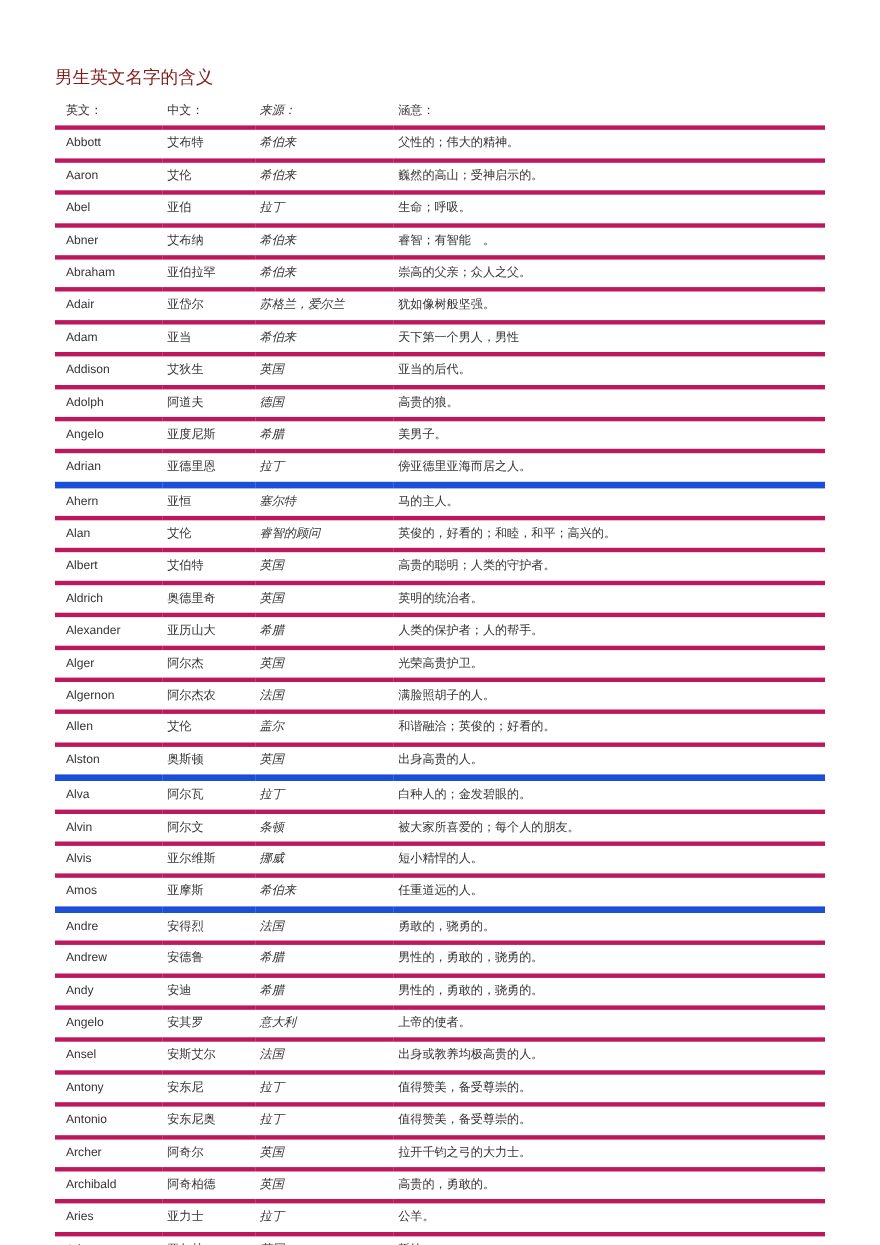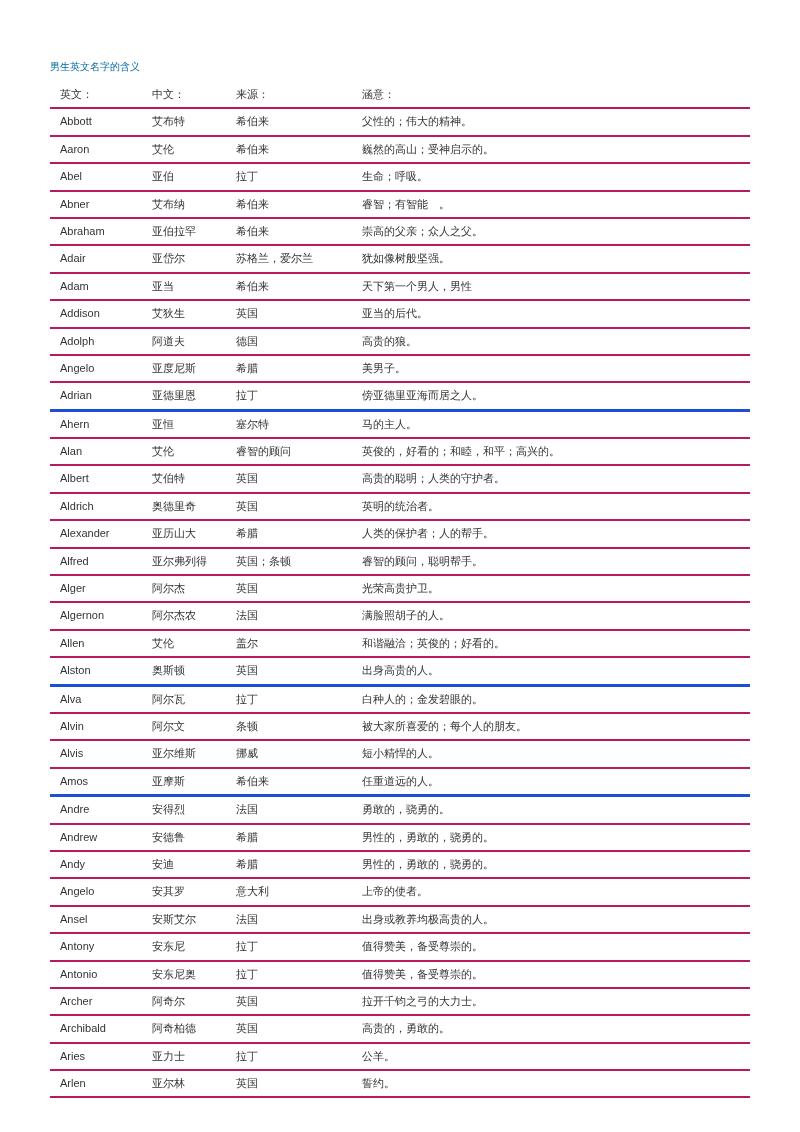--- a/index.html
+++ b/index.html
@@ -3,45 +3,45 @@
   <meta charset="utf-8">
   <style>
     * { margin: 0; padding: 0; box-sizing: border-box; }
     body {
       font-family: "Microsoft YaHei", "SimSun", Arial, sans-serif;
       background: #fff;
       padding: 60px 50px 40px 50px;
       width: 800px;
     }
     .title {
-      font-size: 10px;
-      color: #0369a1;
+      font-size: 16px;
+      color: #7f1d1d;
       margin-bottom: 8px;
       font-weight: normal;
     }
     table {
       width: 100%;
       border-collapse: collapse;
       font-size: 11px;
       color: #333;
     }
     tr {
-      border-bottom: 2px solid #be185d;
+      border-bottom: 4px solid #be185d;
     }
     tr.thick-border {
-      border-bottom: 3px solid #1d4ed8;
+      border-bottom: 6px solid #1d4ed8;
     }
     td {
       padding: 5px 4px;
       vertical-align: middle;
       line-height: 1.4;
     }
     td.col-en { width: 14%; padding-left: 10px; }
     td.col-cn { width: 12%; }
-    td.col-origin { width: 18%; }
+    td.col-origin { width: 18%; font-style: italic; }
     td.col-meaning { width: 56%; }
     thead td { font-weight: normal; }
   </style>
 </head>
 <body>
 
 <div class="title">男生英文名字的含义</div>
 
 <table>
   <thead>
@@ -143,26 +143,20 @@
         <td class="col-origin">英国</td>
         <td class="col-meaning">英明的统治者。</td>
       </tr>
       <tr>
         <td class="col-en">Alexander</td>
         <td class="col-cn">亚历山大</td>
         <td class="col-origin">希腊</td>
         <td class="col-meaning">人类的保护者；人的帮手。</td>
       </tr>
       <tr>
-        <td class="col-en">Alfred</td>
-        <td class="col-cn">亚尔弗列得</td>
-        <td class="col-origin">英国；条顿</td>
-        <td class="col-meaning">睿智的顾问，聪明帮手。</td>
-      </tr>
-      <tr>
         <td class="col-en">Alger</td>
         <td class="col-cn">阿尔杰</td>
         <td class="col-origin">英国</td>
         <td class="col-meaning">光荣高贵护卫。</td>
       </tr>
       <tr>
         <td class="col-en">Algernon</td>
         <td class="col-cn">阿尔杰农</td>
         <td class="col-origin">法国</td>
         <td class="col-meaning">满脸照胡子的人。</td>

